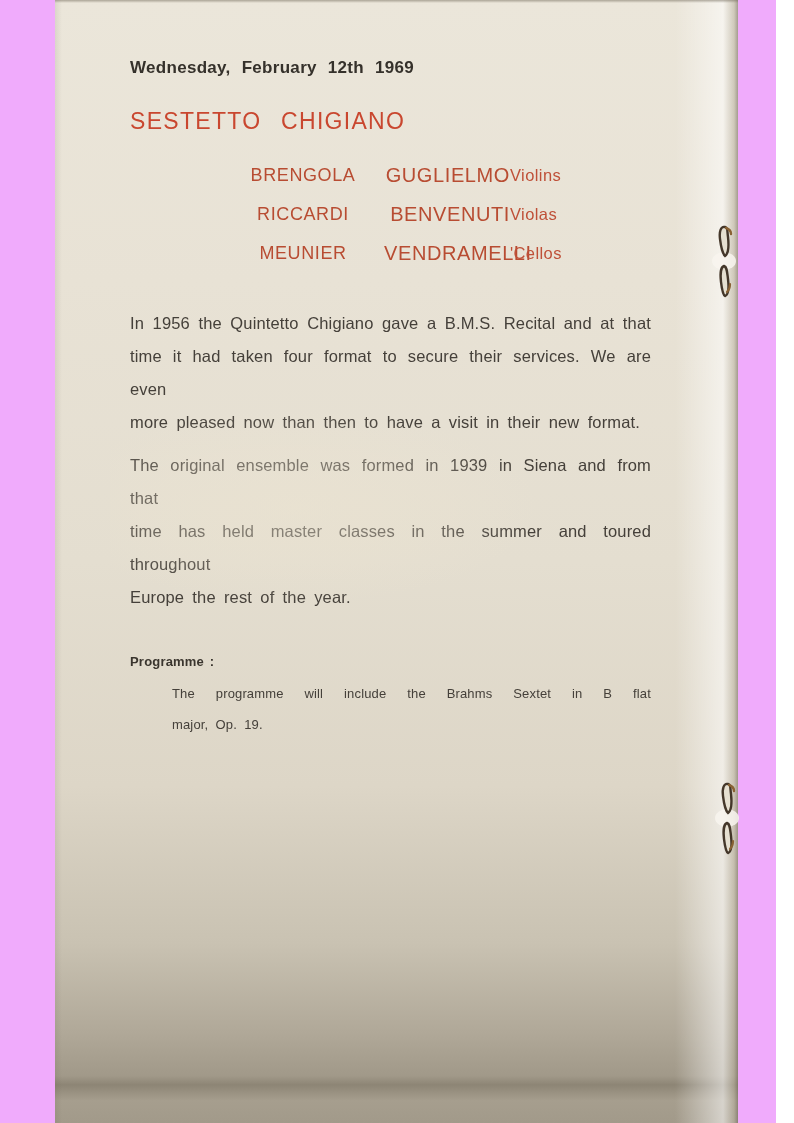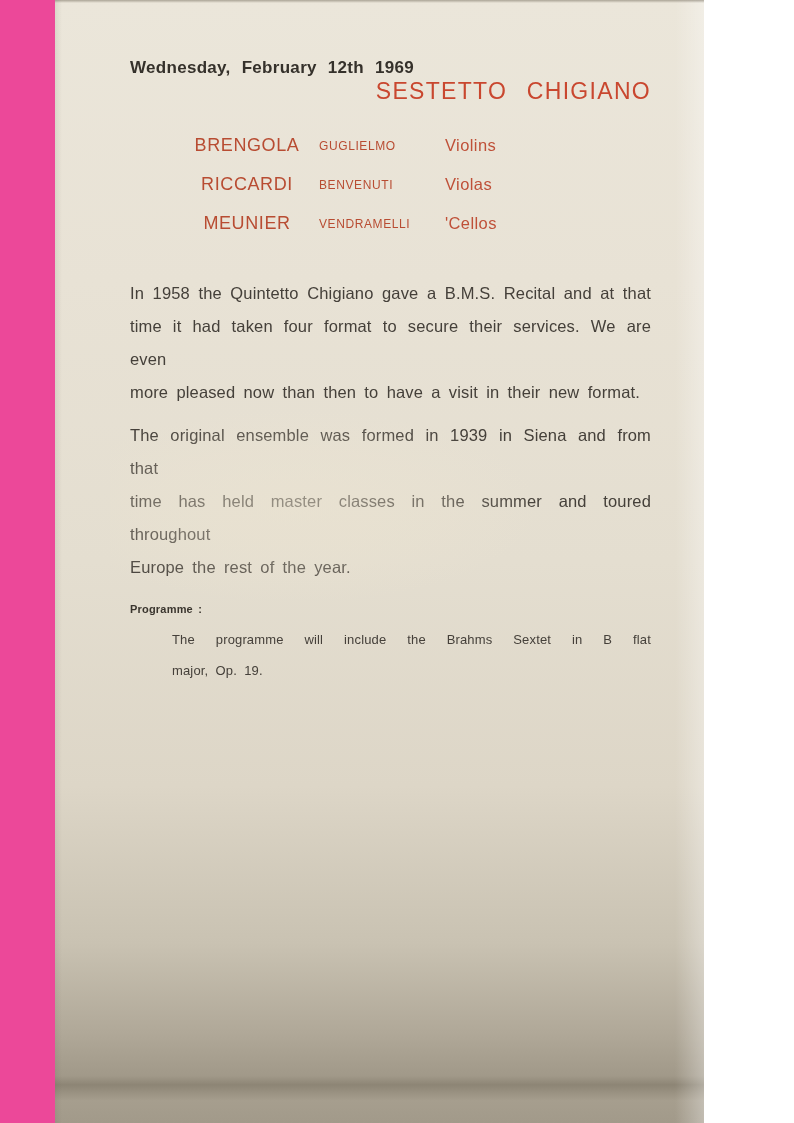--- a/index.html
+++ b/index.html
@@ -3,22 +3,22 @@
 <meta charset="utf-8">
 <style>
   html, body { margin: 0; padding: 0; }
   body {
     width: 794px; height: 1123px;
     background: #ffffff;
     font-family: "Liberation Sans", sans-serif;
     overflow: hidden;
   }
   .canvas {
-    position: relative; width: 704px; height: 1123px;
-    background: #ec4899; overflow: hidden;
+    position: relative; width: 776px; height: 1123px;
+    background: #f0abfc; overflow: hidden;
   }
   
   .page {
     position: absolute; left: 55px; top: 0; width: 683px; height: 1123px;
     background:
       linear-gradient(to bottom, rgba(118,110,95,0.55) 0px, rgba(118,110,95,0) 3px),
       linear-gradient(to right, rgba(80,72,60,0.10) 0px, rgba(80,72,60,0) 7px),
       linear-gradient(to right,
         rgba(255,255,255,0) 620px,
         rgba(255,255,255,0.40) 655px,
@@ -38,45 +38,45 @@
     pointer-events: none;
   }
   .content { position: absolute; left: 75px; top: 0; width: 521px; }
 
   .date-line {
     margin-top: 58px;
     font-size: 17px; font-weight: bold; color: #35312b;
     letter-spacing: 0.3px; word-spacing: 6px;
   }
   .title {
-    text-align: right;
+    margin-top: 30px; text-align: left;
     font-size: 23px; color: #c9472f;
     letter-spacing: 1.3px; word-spacing: 12px; font-weight: normal;
   }
   .ensemble { margin-top: 21px; }
   .ens-row { display: flex; height: 39px; align-items: center; }
-  .ens-c1 { width: 120px; margin-left: 57px; text-align: center;
+  .ens-c1 { width: 120px; margin-left: 113px; text-align: center;
             font-size: 18px; letter-spacing: 0.6px; color: #b84c32; }
-  .ens-c2 { width: 126px; margin-left: 12px; text-align: left;
-            font-size: 12px; letter-spacing: 0.6px; color: #b84c32; }
+  .ens-c2 { width: 126px; margin-left: 21px; text-align: right;
+            font-size: 20px; letter-spacing: 0.6px; color: #b84c32; }
   .ens-c3 { width: 110px; margin-left: 0px; text-align: left;
             font-size: 16.5px; letter-spacing: 0.4px; color: #bf5038; }
 
   .body-text {
     color: #45403a; font-size: 16.5px; line-height: 33px;
     word-spacing: 3.5px; letter-spacing: 0.15px;
   }
   .jline { text-align: justify; text-align-last: justify; }
   .lastline { text-align: left; }
   .p1 { margin-top: 34px; }
   .p2 { margin-top: 10px; }
   .p3 { margin-top: 2px; }
 
   .programme-label {
-    margin-top: 19px; font-size: 11px; font-weight: bold;
+    margin-top: 40px; font-size: 13px; font-weight: bold;
     color: #3a352e; word-spacing: 2px; letter-spacing: 0.2px;
   }
   .programme-text {
     margin-top: 9px; margin-left: 42px; width: 479px;
     color: #45403a; font-size: 13px; line-height: 31px;
     word-spacing: 3.5px; letter-spacing: 0.15px;
   }
 
   .staple { position: absolute; width: 26px; height: 76px; }
   .staple-top-pos { left: 656px; top: 224px; }
@@ -106,21 +106,21 @@
           <span class="ens-c3">Violas</span>
         </div>
         <div class="ens-row">
           <span class="ens-c1">MEUNIER</span>
           <span class="ens-c2">VENDRAMELLI</span>
           <span class="ens-c3">'Cellos</span>
         </div>
       </div>
 
       <div class="body-text p1">
-        <div class="jline">In 1958 the Quintetto Chigiano gave a B.M.S. Recital and at that</div>
+        <div class="jline">In 1956 the Quintetto Chigiano gave a B.M.S. Recital and at that</div>
         <div class="jline">time it had taken four format to secure their services. We are even</div>
         <div class="lastline">more pleased now than then to have a visit in their new format.</div>
       </div>
 
       <div class="body-text p2">
         <div class="jline">The original ensemble was formed in 1939 in Siena and from that</div>
         <div class="jline">time has held master classes in the summer and toured throughout</div>
         <div class="lastline">Europe the rest of the year.</div>
       </div>
 

